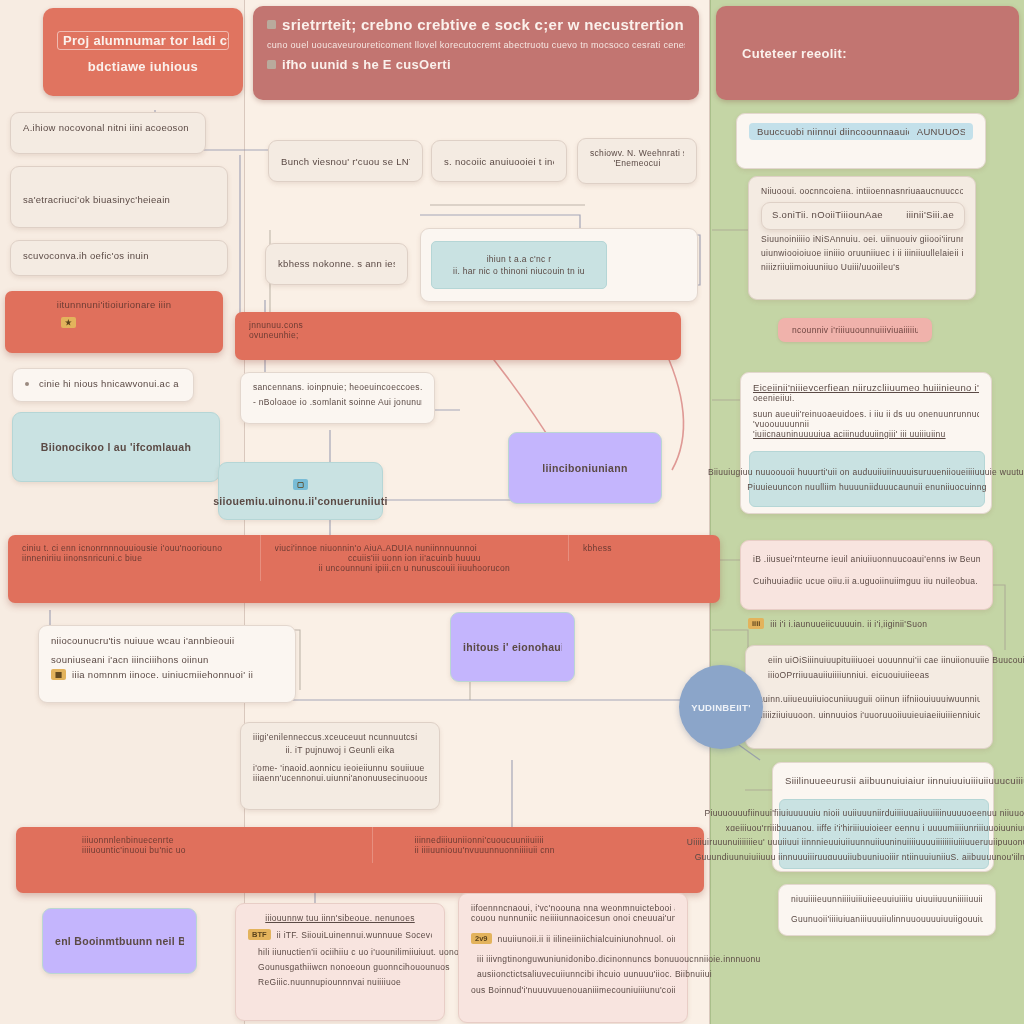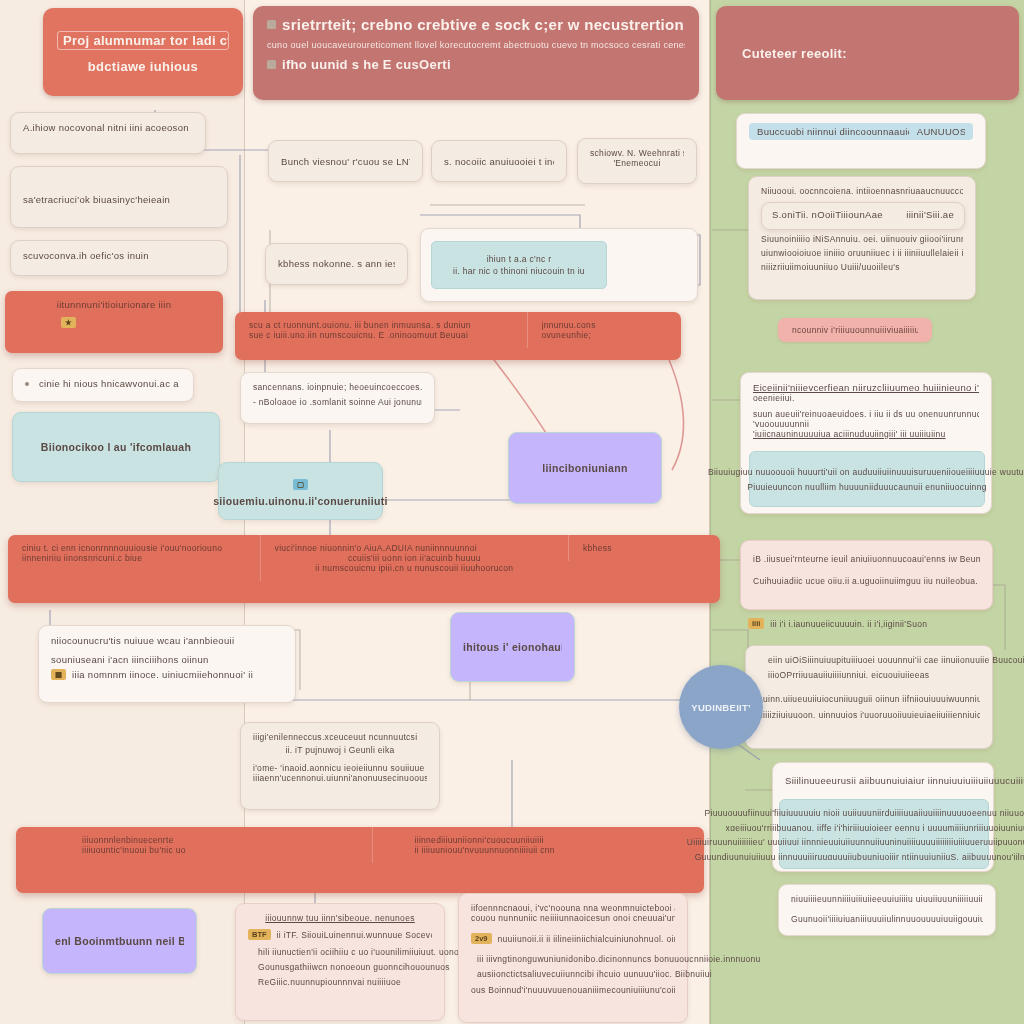--- a/index.html
+++ b/index.html
@@ -206,24 +206,20 @@
 
   <div class="card card-white" style="left:420px; top:228px; width:278px; height:74px;">
     <div class="card-cyan" style="position:absolute;left:10px;top:12px;width:176px;height:48px;
          border-radius:5px;display:flex;flex-direction:column;justify-content:center;align-items:center;gap:2px;">
       <span class="t t-xs">ihiun t a.a c'nc r</span>
       <span class="t t-xs">ii. har nic o thinoni niucouin tn iu</span>
     </div>
   </div>
 
   <div class="banner" style="left:235px; top:312px; width:446px; height:48px;">
-    <div class="seg" style="flex:2.1">
-      <span class="t t-xs">scu a ct ruonnunt.ouionu. iii  bunen  inmuunsa. s  duniun</span>
-      <span class="t t-xs">sue c iuiii.uno.iin numscouicnu. E .oninoomuut  Beuuai</span>
-    </div>
     <div class="seg">
       <span class="t t-xs">jnnunuu.cons</span>
       <span class="t t-xs">ovuneunhie;</span>
     </div>
   </div>
 
   <div class="card card-white" style="left:240px; top:372px; width:195px; height:52px;">
     <span class="t t-xs">sancennans.  ioinpnuie; heoeuincoeccoes.</span>
     <span class="t t-xs" style="margin-top:5px;">- nBoloaoe io .somlanit  soinne Aui jonunuriiii'cn</span>
   </div>
@@ -240,21 +236,21 @@
   </div>
 
   <div class="banner" style="left:8px; top:535px; width:712px; height:68px;">
     <div class="seg">
       <span class="t t-xs">ciniu  t. ci enn icnonrnnnouuiousie i'ouu'nooriouno</span>
       <span class="t t-xs">iinneniriiu  iinonsnricuni.c biue</span>
     </div>
     <div class="seg" style="flex:1.25">
       <span class="t t-xs">viuci'innoe  niuonnin'o          AiuA.ADUIA  nuniinnnuunnoi</span>
       <span class="t t-xs t-c">ccuiis'iii uonn    ion ii'acuinb  huuuu</span>
-      <span class="t t-xs t-c">ii numscouicnu  ipiii.cn u nunuscouii  iiuuhoorucon</span>
+      <span class="t t-xs t-c">ii uncounnuni  ipiii.cn u nunuscouii  iiuuhoorucon</span>
     </div>
     <div class="seg" style="flex:.55">
       <span class="t t-xs">kbhess</span>
     </div>
   </div>
 
   <div class="card card-white" style="left:38px; top:625px; width:258px; height:78px;">
     <span class="t t-sm">niiocounucru'tis  nuiuue wcau i'annbieouii</span>
     <span class="t t-sm" style="margin-top:8px;">souniuseani i'acn iiinciiihons  oiinun</span>
     <div class="row" style="margin-top:4px;">

